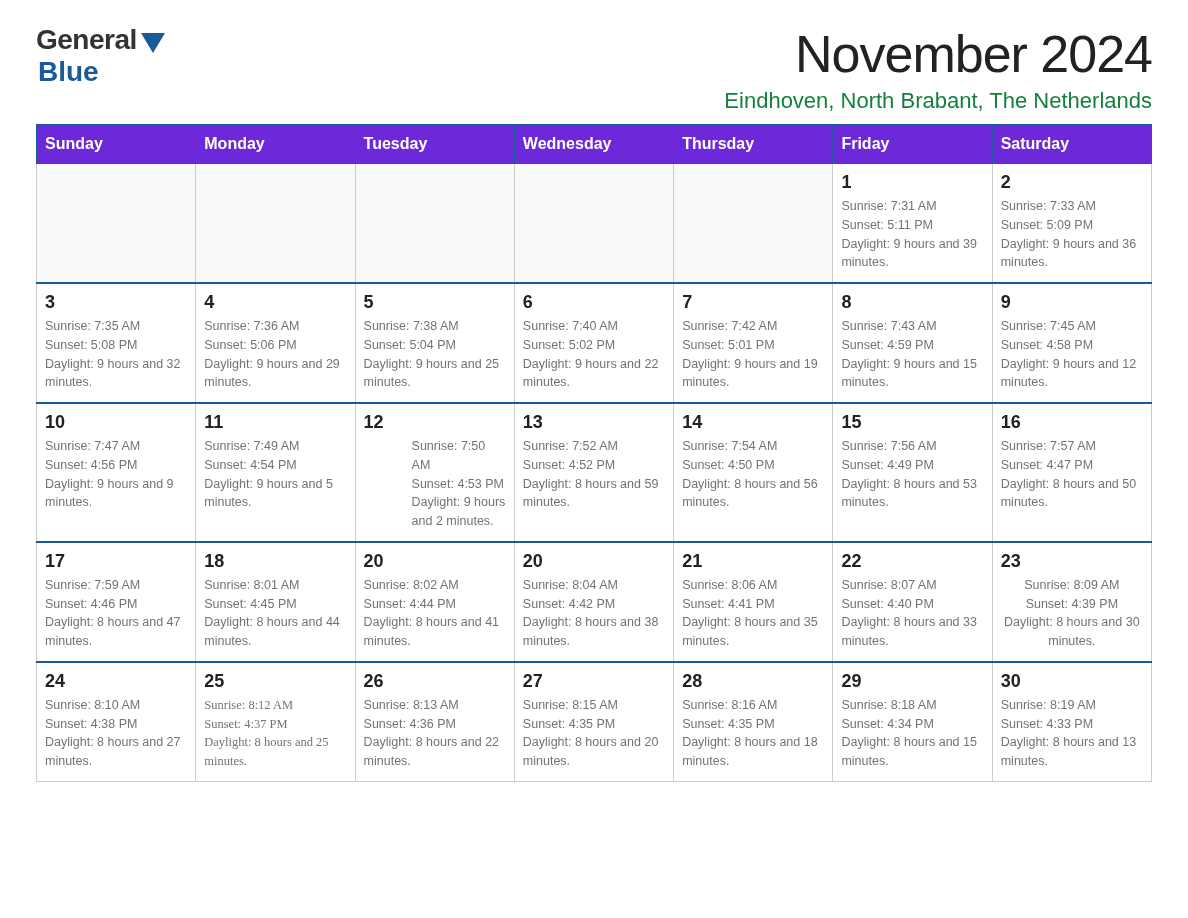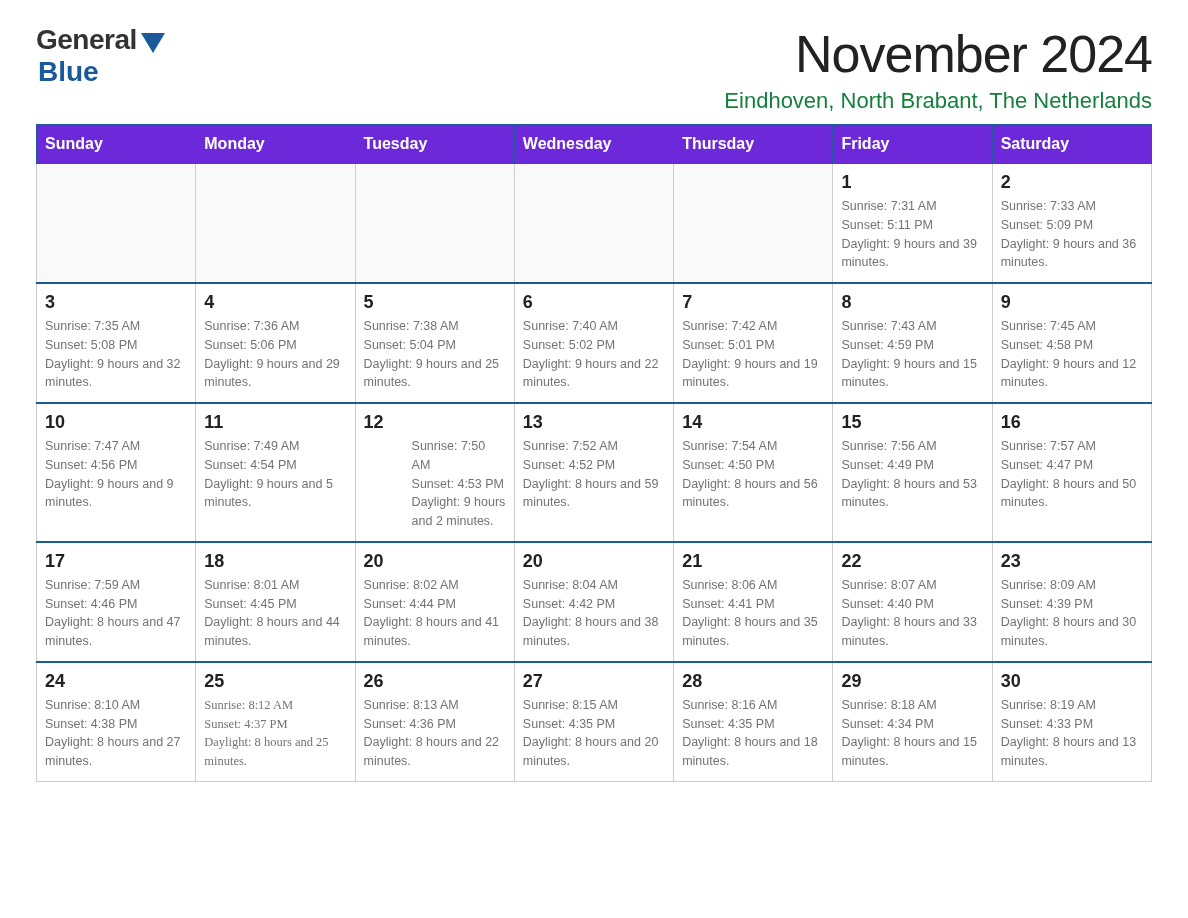--- a/index.html
+++ b/index.html
@@ -276,21 +276,21 @@
 Daylight: 8 hours and 35 minutes.</div>
           </td>
           <td class="calendar-cell">
             <span class="day-number">22</span>
             <div class="day-info" style="white-space: pre-line;">Sunrise: 8:07 AM
 Sunset: 4:40 PM
 Daylight: 8 hours and 33 minutes.</div>
           </td>
           <td class="calendar-cell">
             <span class="day-number">23</span>
-            <div class="day-info" style="white-space: pre-line;">Sunrise: 8:09 AM
+            <div class="day-info" style="white-space: pre-line; text-align: center;">Sunrise: 8:09 AM
 Sunset: 4:39 PM
 Daylight: 8 hours and 30 minutes.</div>
           </td>
         </tr>
         <tr class="week-row">
           <td class="calendar-cell">
             <span class="day-number">24</span>
             <div class="day-info" style="white-space: pre-line;">Sunrise: 8:10 AM
 Sunset: 4:38 PM
 Daylight: 8 hours and 27 minutes.</div>

